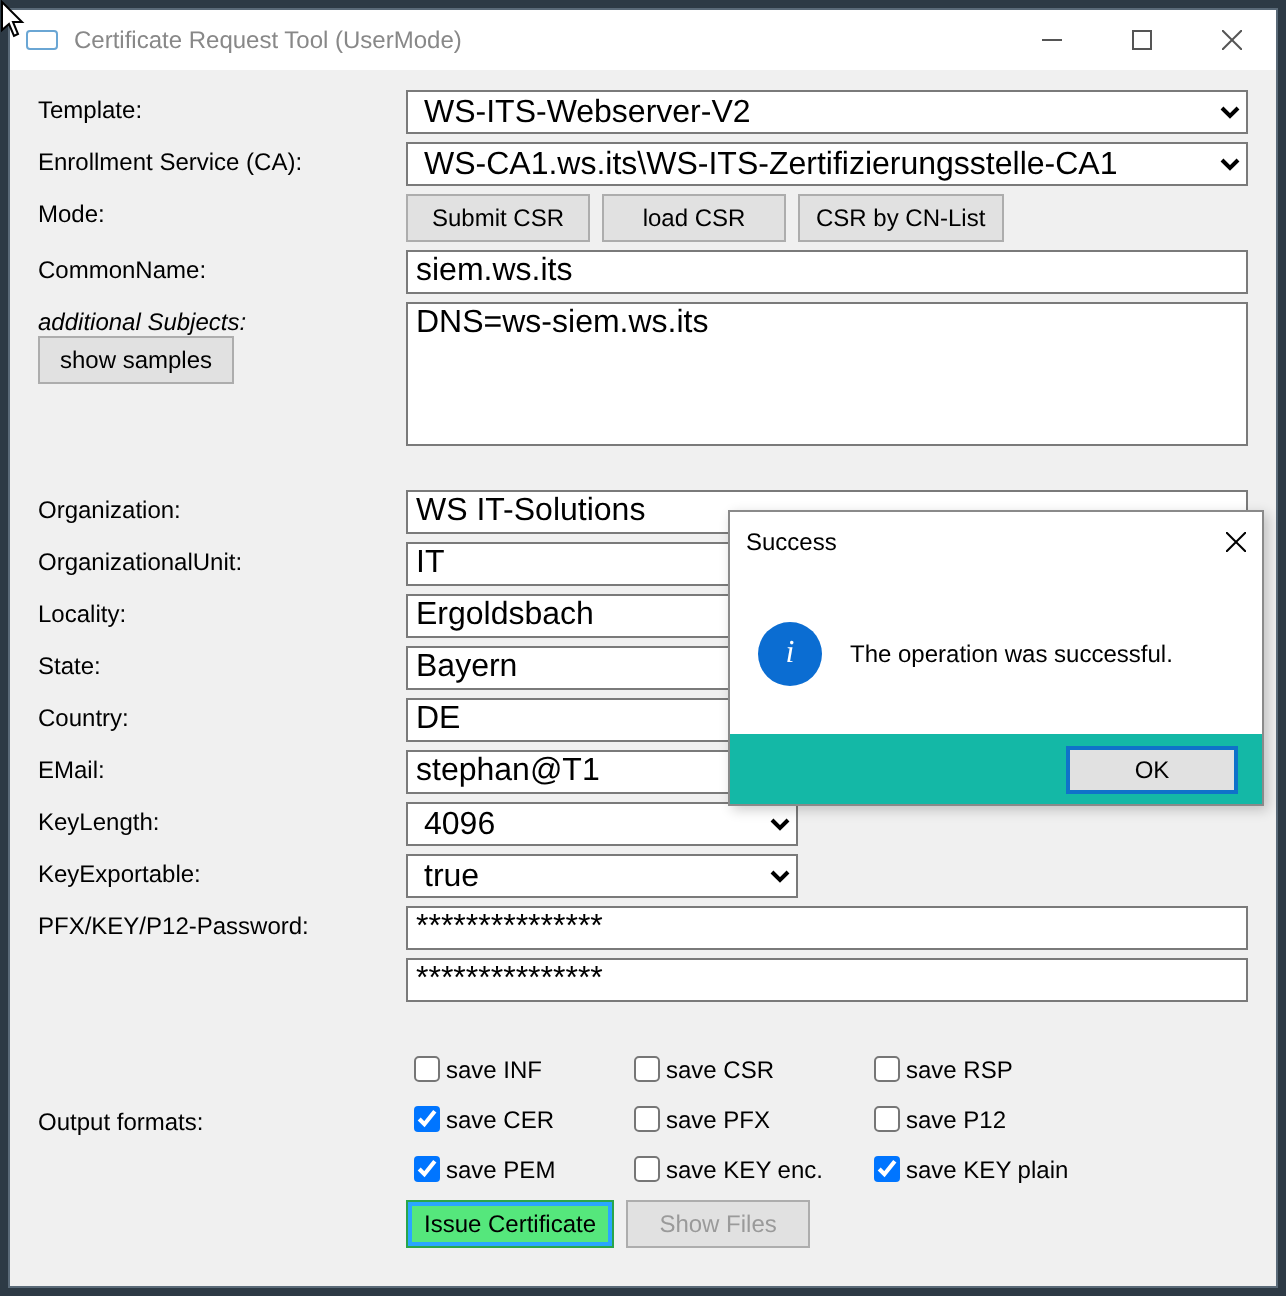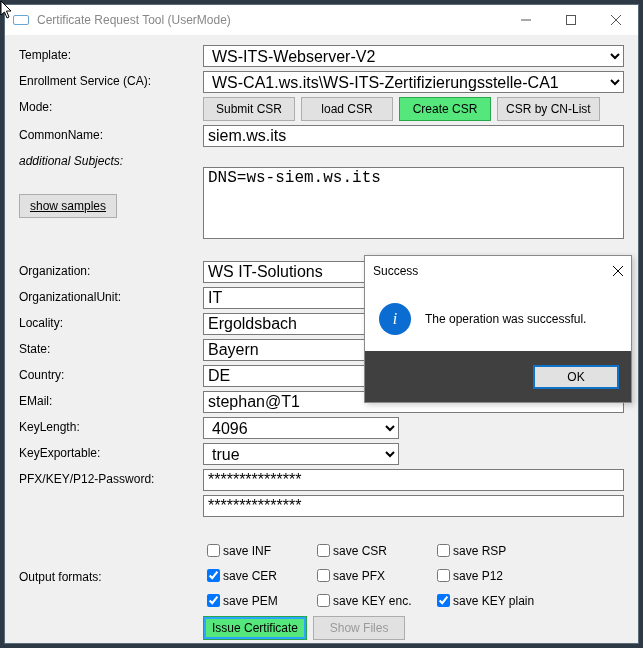--- a/index.html
+++ b/index.html
@@ -42,21 +42,21 @@
   }
   .row { display: flex; align-items: flex-start; margin-bottom: 4px; min-height: 22px; }
   .lbl { width: 184px; padding-top: 3px; color: #000; }
   .ctl { flex: 1; display: flex; gap: 6px; }
   select.combo, input.txt, textarea.txt {
     width: 100%; height: 22px;
     border: 1px solid #7a7a7a; background: #fff;
     font-family: inherit; font-size: 16px;
     padding: 1px 4px;
   }
-  textarea.txt { height: 72px; resize: none; font-family: Liberation Mono, monospace; margin-top: 16px; }
+  textarea.txt { height: 72px; resize: none; font-family: Liberation Sans, sans-serif; }
   .btn {
     height: 24px; min-width: 92px;
     background: #e1e1e1; border: 1px solid #adadad;
     font-family: inherit; font-size: 12px;
     padding: 0 8px; cursor: default;
   }
   .btn.green { background: #55e77c; border-color: #2aa64a; }
   .btn.green.outline { background: #55e77c; box-shadow: 0 0 0 2px #2aa6ff inset; text-align: center; }
   .btn.disabled { color: #9a9a9a; background: #e1e1e1; }
   .samples-col { width: 184px; }
@@ -81,21 +81,21 @@
     flex: 1; display: flex; align-items: center;
     padding: 0 14px; gap: 14px;
   }
   .dialog .info-icon {
     width: 32px; height: 32px; border-radius: 50%;
     background: #0b6dd2; color: #fff;
     display: flex; align-items: center; justify-content: center;
     font-family: Georgia, serif; font-style: italic; font-size: 16px;
   }
   .dialog .dlg-footer {
-    height: 51px; background: #404040;
+    height: 35px; background: #14b8a6;
     display: flex; align-items: center; justify-content: flex-end;
     padding: 6px 12px;
   }
   .dialog .dlg-footer .btn { min-width: 86px; border: 2px solid #0f72c9; background: #e1e1e1; }
   .cursor {
     position: absolute; left: 0px; top: 0px; width: 14px; height: 20px;
     pointer-events: none;
   }
 </style>
 </head>
@@ -136,34 +136,33 @@
       <div class="lbl">Enrollment Service (CA):</div>
       <div class="ctl">
           <select class="combo"><option>WS-CA1.ws.its\WS-ITS-Zertifizierungsstelle-CA1</option></select>
         </div>
     </div>
     <div class="row">
       <div class="lbl">Mode:</div>
       <div class="ctl">
         <button class="btn">Submit CSR</button>
         <button class="btn">load CSR</button>
-        <button class="btn green">Create CSR</button>
         <button class="btn">CSR by CN-List</button>
       </div>
     </div>
     <div class="row">
       <div class="lbl">CommonName:</div>
       <div class="ctl">
           <input class="txt" value="siem.ws.its" style="">
         </div>
     </div>
     <div class="row" style="align-items:flex-start;">
       <div class="samples-col">
         <div class="lbl" style="width:auto;font-style:italic;">additional Subjects:</div>
-        <button class="btn" style="margin-top:26px;min-width:98px;text-decoration:underline;">show samples</button>
+        <button class="btn" style="margin-top:0;min-width:98px;">show samples</button>
       </div>
       <div class="ctl">
           <textarea class="txt" style="">DNS=ws-siem.ws.its</textarea>
         </div>
     </div>
 
     <div style="height:18px;"></div>
 
     <div class="row">
       <div class="lbl">Organization:</div>

